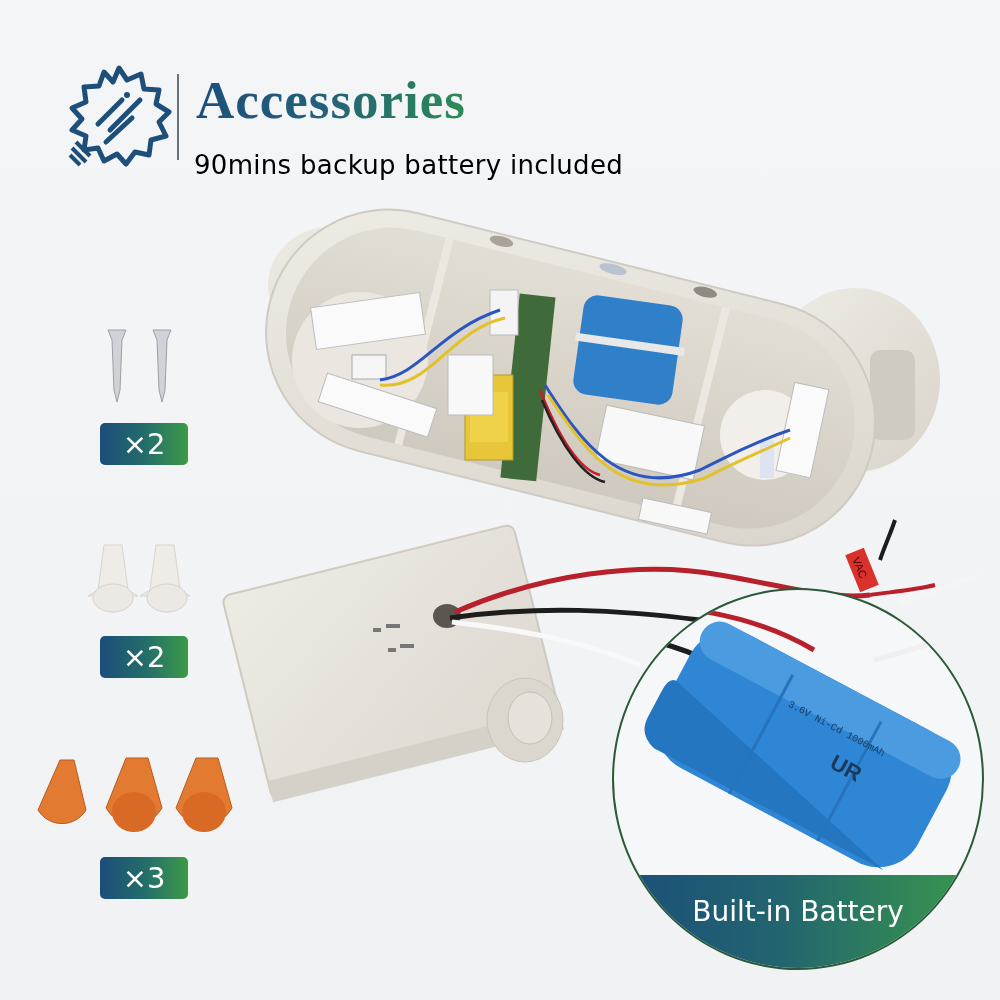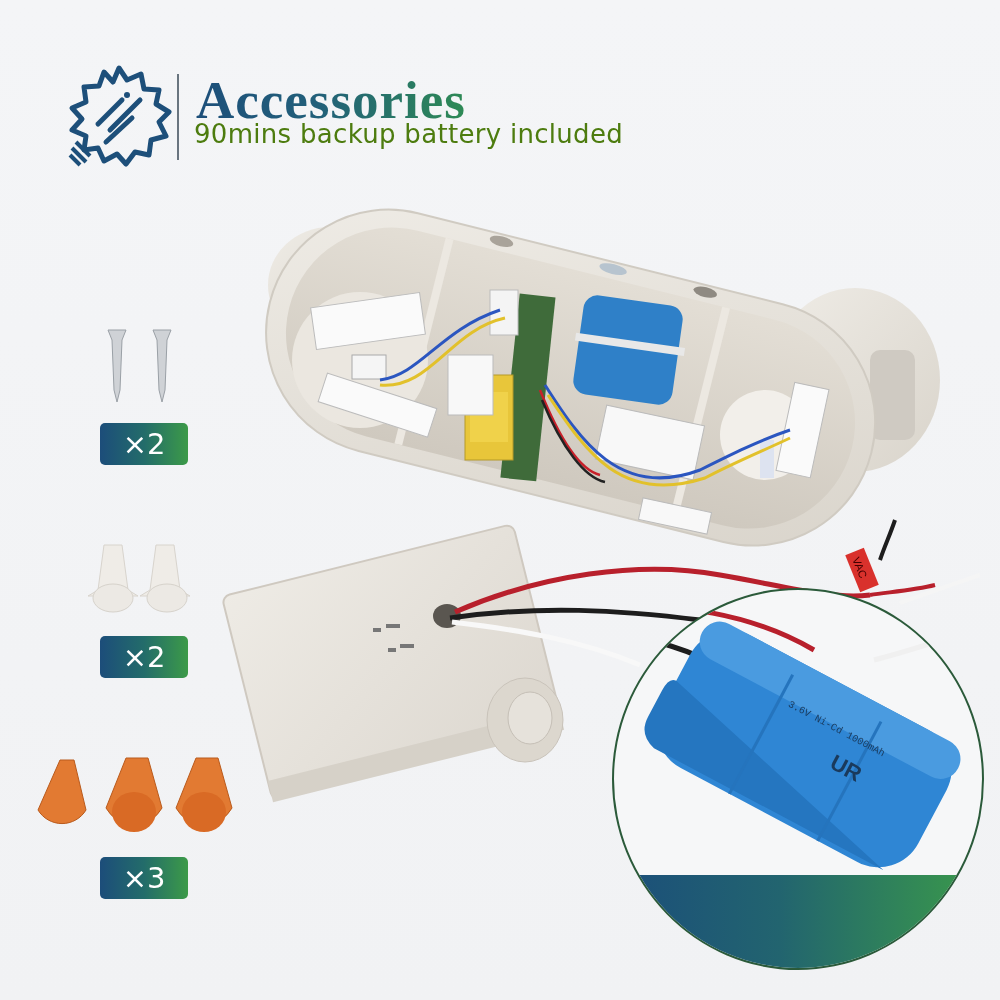--- a/index.html
+++ b/index.html
@@ -15,22 +15,22 @@
     .logo { position:absolute; left:0; top:0; width:118px; height:108px; }
     .divider { position:absolute; left:117px; top:12px; width:2px; height:86px; background:#3b4a57; opacity:.75; }
     .title {
       position:absolute; left:136px; top:6px; white-space:nowrap;
       font-family:Liberation Serif, serif; font-weight:bold; font-size:53px; letter-spacing:1px;
       background:linear-gradient(90deg,#1d4f7a 0%,#22607a 45%,#2e8a55 100%);
       -webkit-background-clip:text; background-clip:text; color:transparent;
       line-height:64px;
     }
     .subtitle {
-      position:absolute; left:134px; top:57px; white-space:nowrap;
-      font-family:"DejaVu Sans", sans-serif; font-size:26px; color:#4d7c0f; letter-spacing:.3px;
+      position:absolute; left:134px; top:88px; white-space:nowrap;
+      font-family:"DejaVu Sans", sans-serif; font-size:26px; color:#000000; letter-spacing:.3px;
     }
     .badge {
       position:absolute; width:88px; height:42px; border-radius:5px;
       background:linear-gradient(90deg,#1c4d7a 0%,#236c6a 50%,#3c9a48 100%);
       color:#fff; font-family:"DejaVu Sans", sans-serif; font-size:29px; line-height:42px; text-align:center;
     }
 
     
     .product { position:absolute; left:0; top:0; width:1000px; height:1000px; }
 
@@ -190,13 +190,14 @@
       <rect x="40" y="85" width="290" height="150" rx="45" fill="#2f86d4"></rect>
       <rect x="40" y="85" width="290" height="40" rx="20" fill="#4a9be0"></rect>
       <path d="M40 160 q-8 0 -8 15 l0 30 q0 20 20 25 l260 0" fill="#2576c0"></path>
       <line x1="140" y1="100" x2="140" y2="235" stroke="#2574bd" stroke-width="3"></line>
       <line x1="240" y1="100" x2="240" y2="235" stroke="#2574bd" stroke-width="3"></line>
       <text x="150" y="130" font-size="10" fill="#1a3a5c" font-family="Liberation Mono, monospace">3.6V Ni-Cd 1000mAh</text>
       <text x="215" y="165" font-size="22" font-weight="bold" fill="#1a3a5c" font-family="Liberation Sans, sans-serif">UR</text>
     </g>
   </svg>
   <div class="callout-band"></div>
+  <div class="callout-label">Built-in Battery</div>
 </div>
 
 </body></html>

